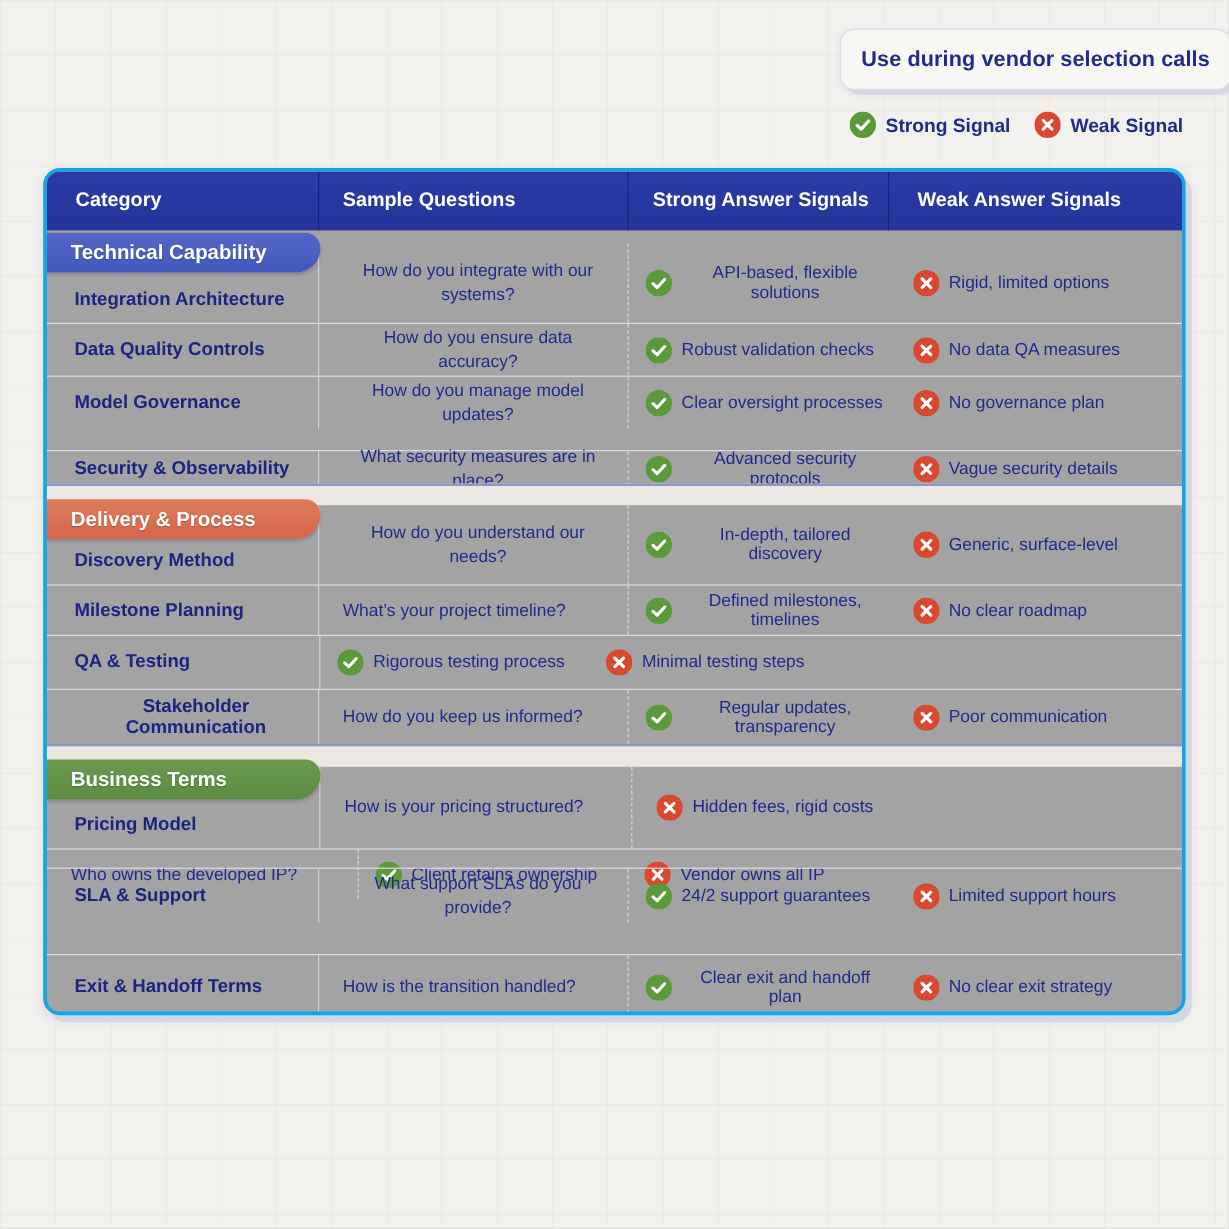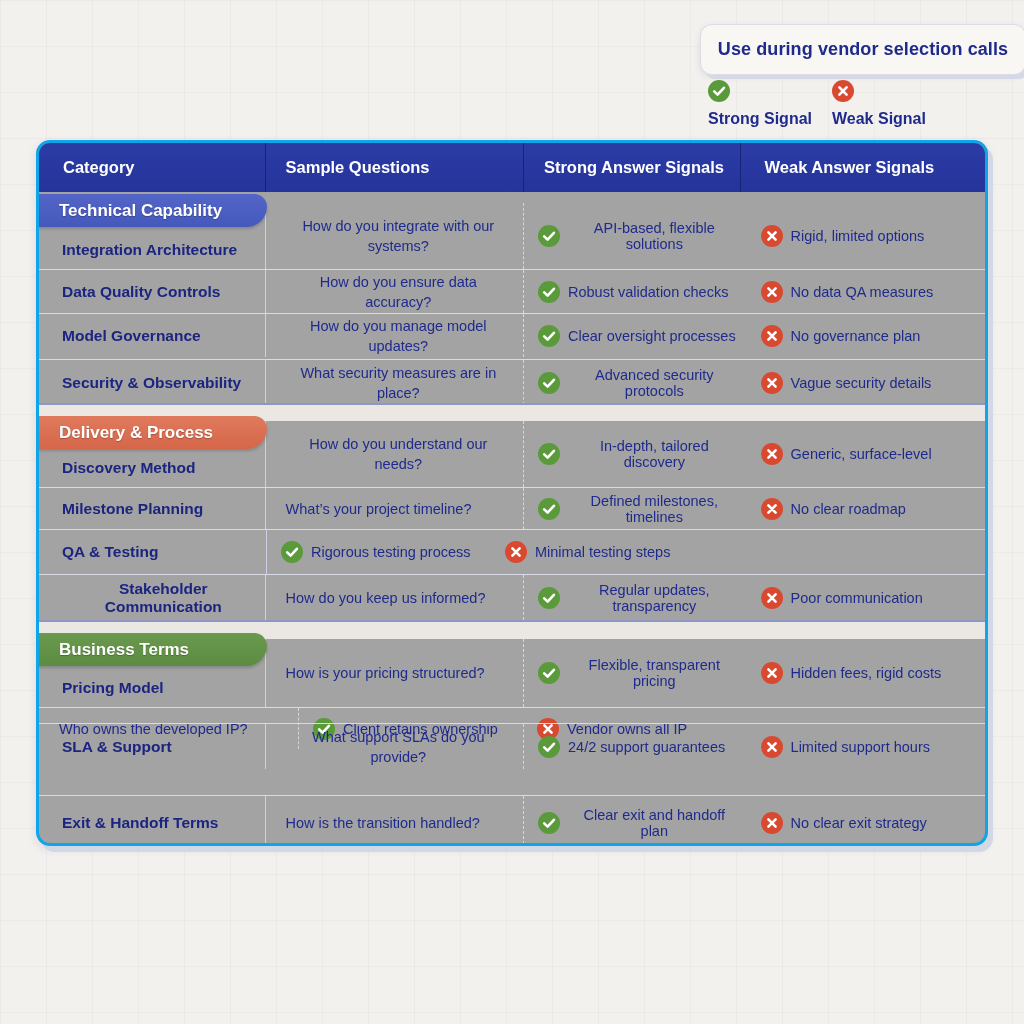--- a/index.html
+++ b/index.html
@@ -23,21 +23,21 @@
     border-radius: 12px;
     box-shadow: 4px 4px 0 #d5d9e6, 0 2px 6px rgba(60,70,120,0.12);
     display: flex; align-items: center; justify-content: center;
     font-size: 18px; color: #1f2b8c; font-weight: 600; letter-spacing: 0.1px;
   }
   .legend {
     position: absolute; left: 708px; top: 92px; height: 24px;
     display: flex; align-items: center; gap: 20px;
     font-size: 16px; font-weight: 700; color: #1f2b8c;
   }
-  .legend-item { display: flex; align-items: flex-start; gap: 8px; flex-direction: column; }
+  .legend-item { display: flex; align-items: flex-end; gap: 8px; }
   .ico {
     display: inline-flex; align-items: center; justify-content: center;
     width: 22px; height: 22px; border-radius: 50%;
     flex: 0 0 22px;
   }
   .ico svg { width: 22px; height: 22px; display: block; }
 
   .table {
     position: absolute; left: 36px; top: 140px; width: 952px; height: 706px;
     background: #a3a3a3;
@@ -203,21 +203,21 @@
       <span class="ico">
           <svg viewBox="0 0 22 22">
             <circle cx="11" cy="11" r="11" fill="#d9492f"></circle>
             <path d="M7.4 7.4 L14.6 14.6 M14.6 7.4 L7.4 14.6" stroke="#fff" stroke-width="2.6" stroke-linecap="round"></path>
           </svg>
         </span>
       <span>No governance plan</span>
     </div>
   </div>
 
-  <div class="row" style="top:216px;height:46px;">
+  <div class="row" style="top:232px;height:30px;">
     <div class="cell cat">Security &amp; Observability</div>
     <div class="cell q">What security measures are in place?</div>
     <div class="cell s">
       <span class="ico">
           <svg viewBox="0 0 22 22">
             <circle cx="11" cy="11" r="11" fill="#5a9a3a"></circle>
             <path d="M6.2 11.4 L9.6 14.6 L15.9 7.8" fill="none" stroke="#fff" stroke-width="2.6" stroke-linecap="round" stroke-linejoin="round"></path>
           </svg>
         </span>
       <span>Advanced security protocols</span>
@@ -328,29 +328,20 @@
     </div>
   </div>
 
   <div class="gap-band" style="top:477px;height:19px;"></div>
 
   <div class="pill green" style="top:490px;">Business Terms</div>
 
   <div class="row first" style="top:496px;height:68px;">
     <div class="cell cat cat-under-pill">Pricing Model</div>
     <div class="cell q">How is your pricing structured?</div>
-    <div class="cell s">
-      <span class="ico">
-          <svg viewBox="0 0 22 22">
-            <circle cx="11" cy="11" r="11" fill="#5a9a3a"></circle>
-            <path d="M6.2 11.4 L9.6 14.6 L15.9 7.8" fill="none" stroke="#fff" stroke-width="2.6" stroke-linecap="round" stroke-linejoin="round"></path>
-          </svg>
-        </span>
-      <span>Flexible, transparent pricing</span>
-    </div>
     <div class="cell w">
       <span class="ico">
           <svg viewBox="0 0 22 22">
             <circle cx="11" cy="11" r="11" fill="#d9492f"></circle>
             <path d="M7.4 7.4 L14.6 14.6 M14.6 7.4 L7.4 14.6" stroke="#fff" stroke-width="2.6" stroke-linecap="round"></path>
           </svg>
         </span>
       <span>Hidden fees, rigid costs</span>
     </div>
   </div>

